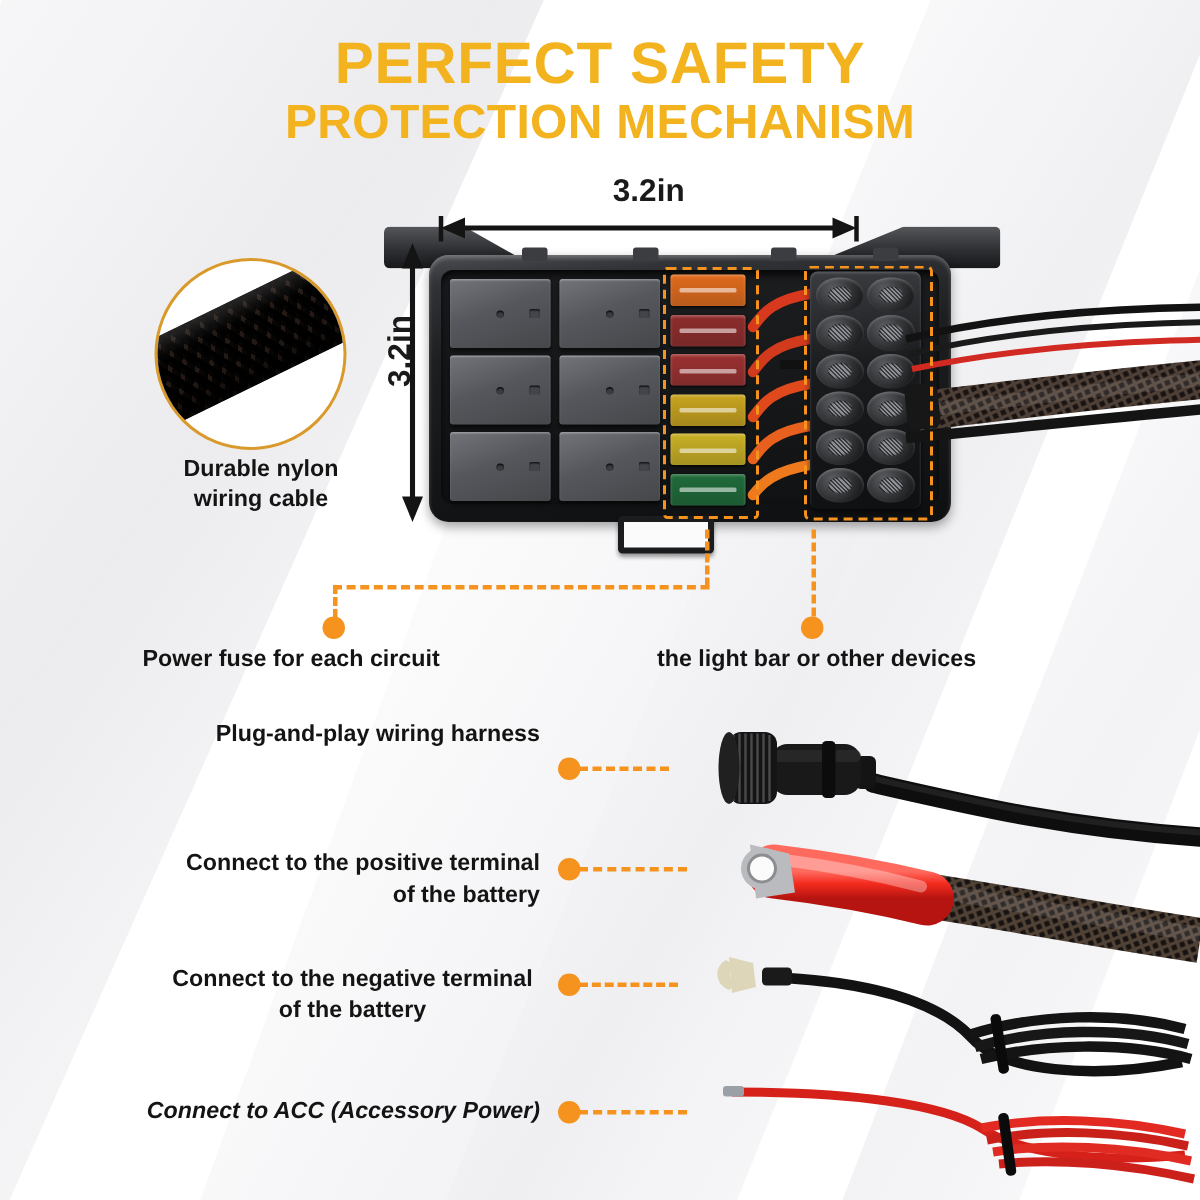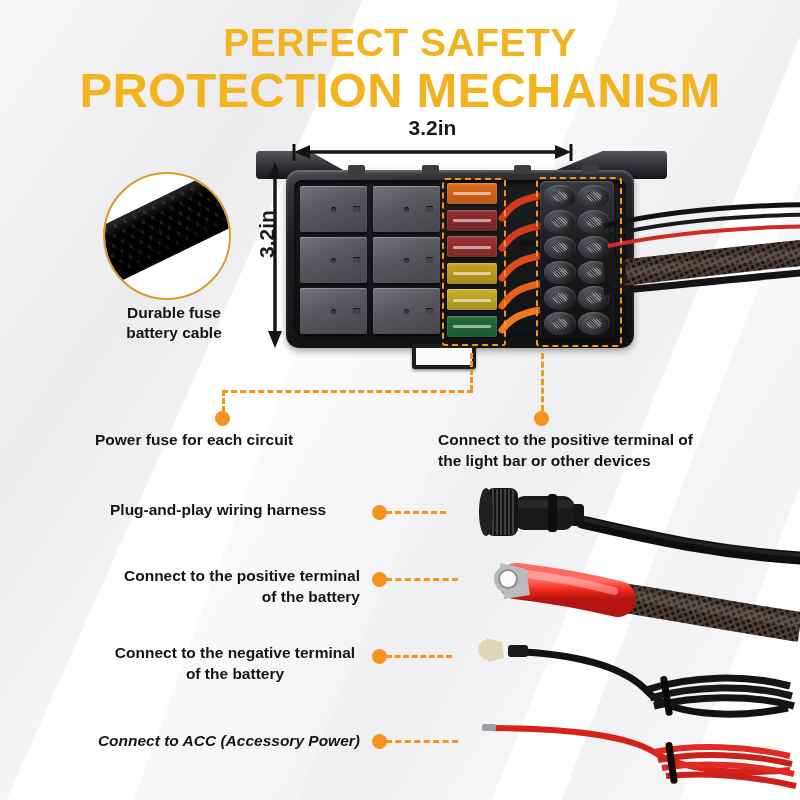--- a/index.html
+++ b/index.html
@@ -22,21 +22,21 @@
        background:linear-gradient(100deg,#fcfcfd,#f0f0f3 55%,#fafafb);opacity:.85;}
   .sw4{width:260px;height:1200px;left:120px;top:260px;transform:rotate(20deg);
        background:linear-gradient(100deg,#fbfbfc,#efeff2 60%,#f9f9fa);opacity:.8;}
 
   
   .title{
     position:absolute;left:0;right:0;top:22px;text-align:center;
     color:#f2b31e;font-weight:bold;font-size:39px;line-height:1.08;
     letter-spacing:.5px;z-index:6;
   }
-  .title .l2{display:block;font-size:49px;letter-spacing:.2px;}
+  .title .l2{display:block;font-size:32px;letter-spacing:.2px;}
 
   
   .dim-h{position:absolute;left:290px;top:118px;width:285px;height:40px;z-index:7;}
   .dim-h .lbl{position:absolute;left:0;right:0;top:-2px;text-align:center;
     font-size:21px;font-weight:bold;color:#1a1a1a;}
   .dim-v{position:absolute;left:248px;top:160px;width:44px;height:190px;z-index:7;}
   .dim-v .lbl{position:absolute;left:-16px;top:62px;width:70px;text-align:center;
     font-size:21px;font-weight:bold;color:#1a1a1a;
     transform:rotate(-90deg);}
 
@@ -165,22 +165,22 @@
       <polygon points="13,188 6,171 20,171" fill="#141414"></polygon>
     </svg>
   </div>
 
   <div class="inset">
     <div class="ring">
       <div class="braid"></div>
     </div>
   </div>
   <div class="inset-cap" style="position:absolute;left:89px;top:303px;width:170px;z-index:8;">
-    <div>Durable fuse</div>
-    <div>battery cable</div>
+    <div>Durable nylon</div>
+    <div>wiring cable</div>
   </div>
 
   <div class="product">
 
     <div class="tab tab-l"></div>
     <div class="tab tab-r"></div>
 
     <div class="case">
       <div class="case-inner"></div>
     </div>
@@ -259,25 +259,24 @@
   <div class="dot" style="left:215px;top:411px;"></div>
 
   <div class="ld ld-v" style="left:541px;top:353px;height:58px;"></div>
   <div class="dot" style="left:534px;top:411px;"></div>
 
   <div class="callout" style="left:95px;top:430px;width:250px;">
     <div>Power fuse for each circuit</div>
   </div>
 
   <div class="callout" style="left:438px;top:430px;width:330px;">
-    <div>Connect to the positive terminal of</div>
     <div>the light bar or other devices</div>
   </div>
 
-  <div class="callout" style="left:110px;top:500px;width:250px;">
+  <div class="callout" style="left:110px;top:480px;width:250px;text-align:right;">
     <div>Plug-and-play wiring harness</div>
   </div>
   <div class="dot" style="left:372px;top:505px;"></div>
   <div class="ld ld-h" style="left:386px;top:511px;width:60px;"></div>
 
   <div class="callout" style="left:110px;top:566px;width:250px;text-align:right;">
     <div>Connect to the positive terminal</div>
     <div>of the battery</div>
   </div>
   <div class="dot" style="left:372px;top:572px;"></div>

